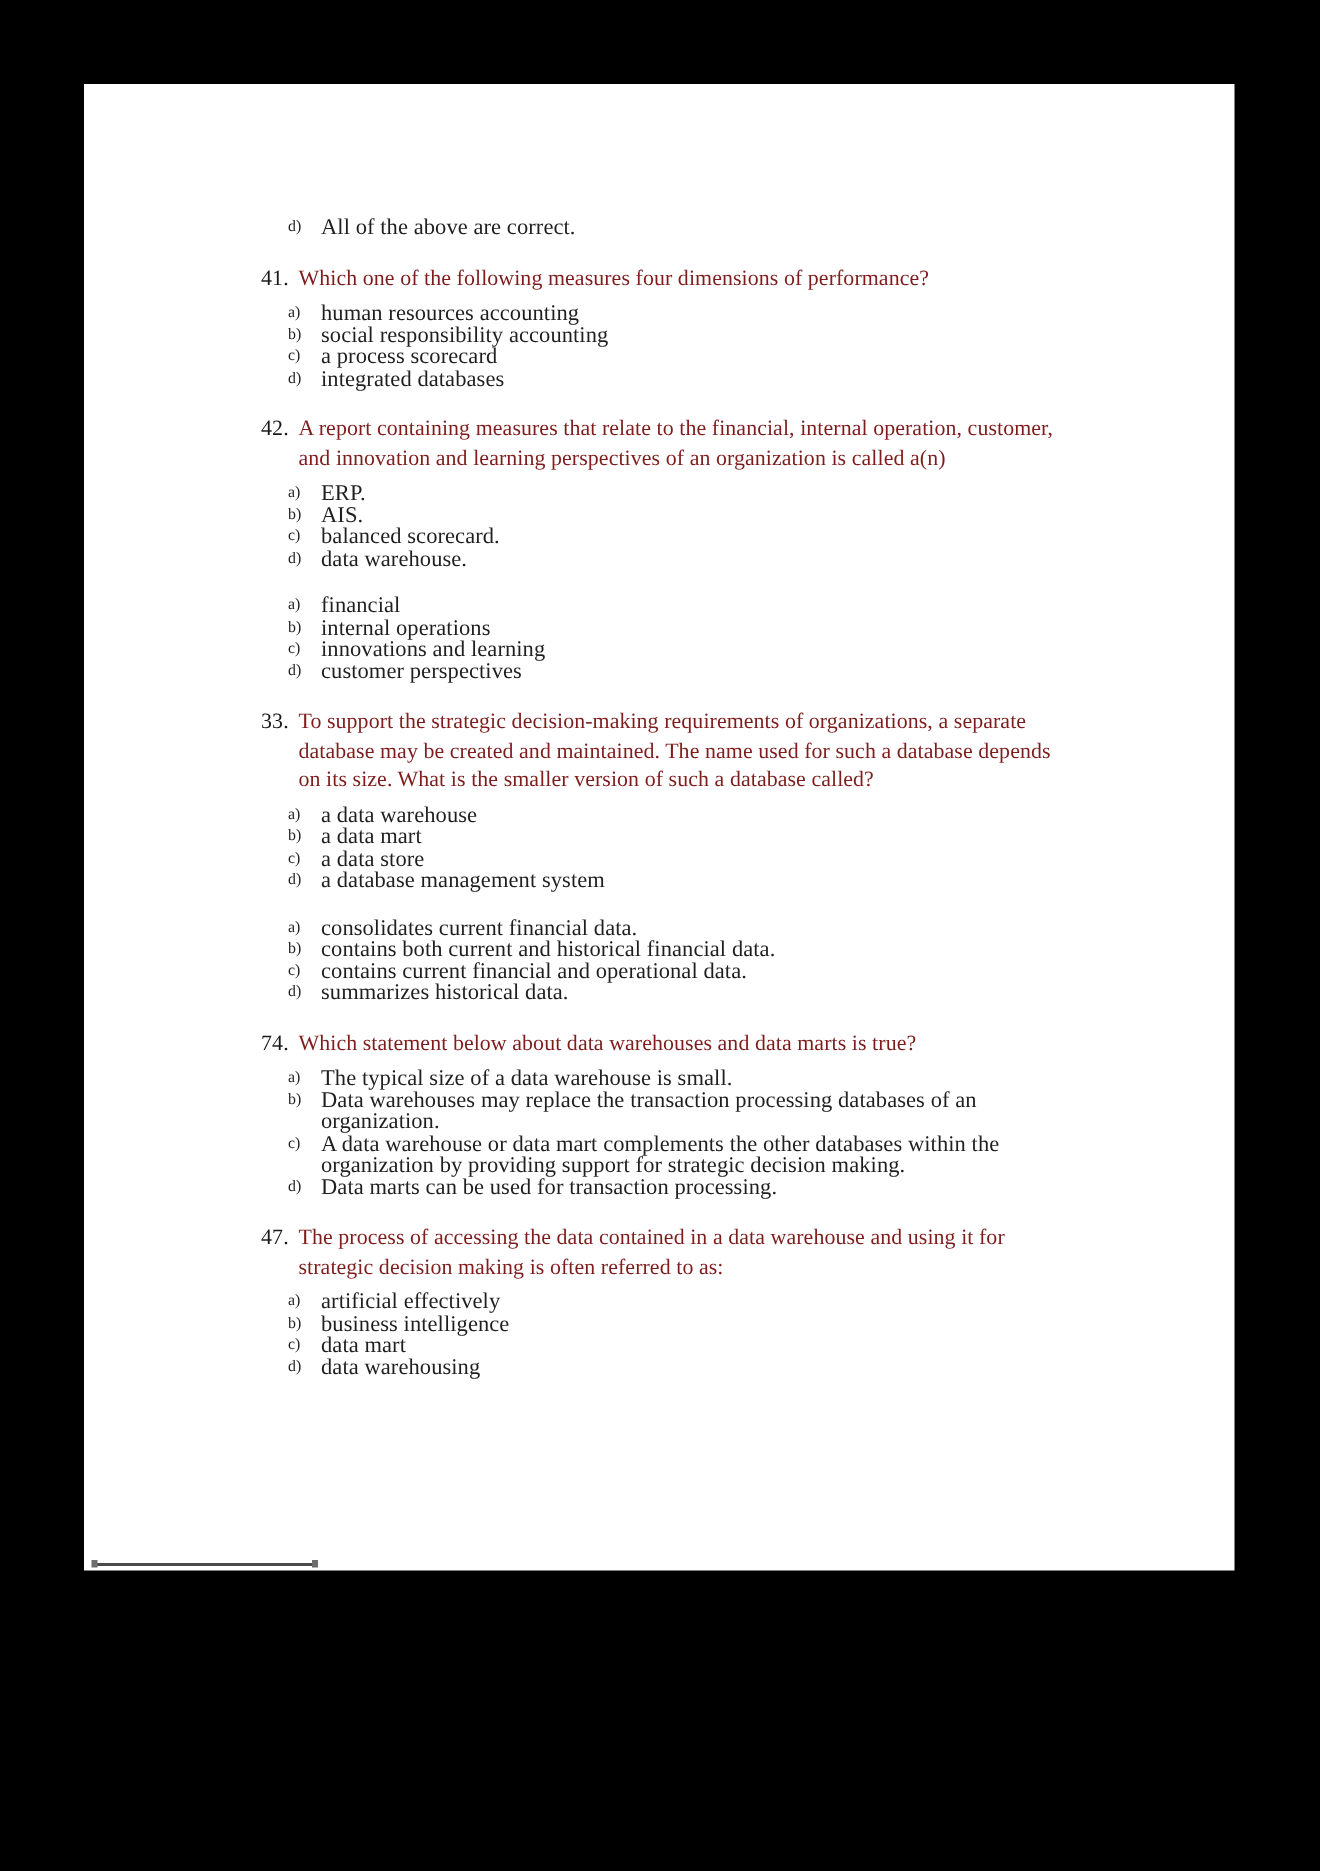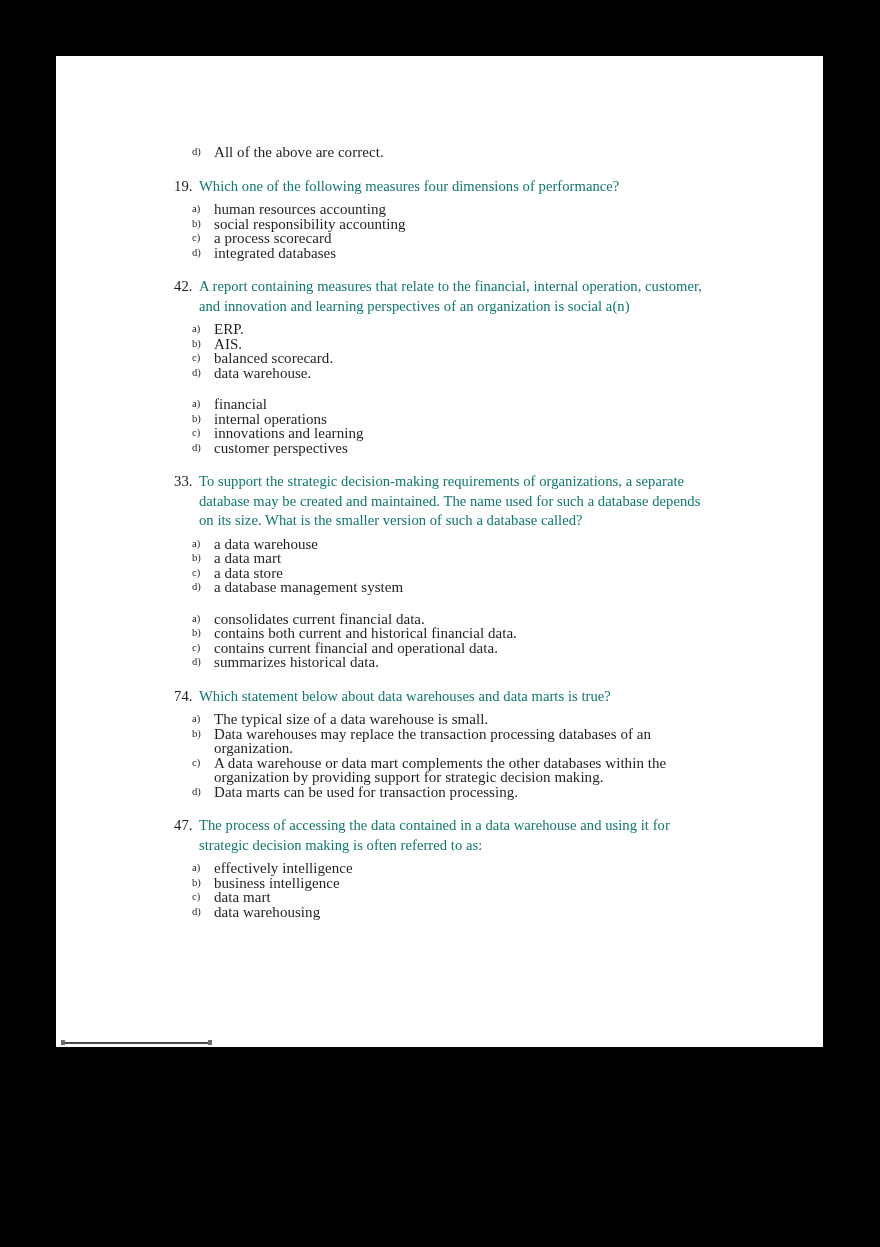--- a/index.html
+++ b/index.html
@@ -53,21 +53,21 @@
     line-height: 19.5px;
     color: #1a1a1a;
     width: 25px;
     flex: 0 0 25px;
     text-align: left;
     letter-spacing: .1px;
   }
   .q-text {
     font-size: 14.6px;
     line-height: 19.5px;
-    color: #0f766e;
+    color: #7f1d1d;
     flex: 1 1 auto;
     text-align: left;
     letter-spacing: .05px;
   }
 
   .options {
     margin-top: 6px;
     margin-left: 18px;
   }
   .option {
@@ -117,21 +117,21 @@
   <div class="content">
 
     <div class="orphan-option">
       <span class="opt-letter">d)</span>
       <span class="opt-text">All of the above are correct.</span>
     </div>
 
     <div id="questions">
         <div class="question-block">
           <div class="q-line">
-            <span class="q-num">19.</span>
+            <span class="q-num">41.</span>
             <span class="q-text">Which one of the following measures four dimensions of performance?</span>
           </div>
           <div class="options">
             <div class="option">
               <span class="opt-letter">a)</span>
               <span class="opt-text">human resources accounting</span>
             </div>
             <div class="option">
               <span class="opt-letter">b)</span>
               <span class="opt-text">social responsibility accounting</span>
@@ -142,21 +142,21 @@
             </div>
             <div class="option">
               <span class="opt-letter">d)</span>
               <span class="opt-text">integrated databases</span>
             </div>
           </div>
         </div>
         <div class="question-block">
           <div class="q-line">
             <span class="q-num">42.</span>
-            <span class="q-text">A report containing measures that relate to the financial, internal operation, customer, and innovation and learning perspectives of an organization is social a(n)</span>
+            <span class="q-text">A report containing measures that relate to the financial, internal operation, customer, and innovation and learning perspectives of an organization is called a(n)</span>
           </div>
           <div class="options">
             <div class="option">
               <span class="opt-letter">a)</span>
               <span class="opt-text">ERP.</span>
             </div>
             <div class="option">
               <span class="opt-letter">b)</span>
               <span class="opt-text">AIS.</span>
             </div>
@@ -259,21 +259,21 @@
           </div>
         </div>
         <div class="question-block">
           <div class="q-line">
             <span class="q-num">47.</span>
             <span class="q-text">The process of accessing the data contained in a data warehouse and using it for strategic decision making is often referred to as:</span>
           </div>
           <div class="options">
             <div class="option">
               <span class="opt-letter">a)</span>
-              <span class="opt-text">effectively intelligence</span>
+              <span class="opt-text">artificial effectively</span>
             </div>
             <div class="option">
               <span class="opt-letter">b)</span>
               <span class="opt-text">business intelligence</span>
             </div>
             <div class="option">
               <span class="opt-letter">c)</span>
               <span class="opt-text">data mart</span>
             </div>
             <div class="option">

